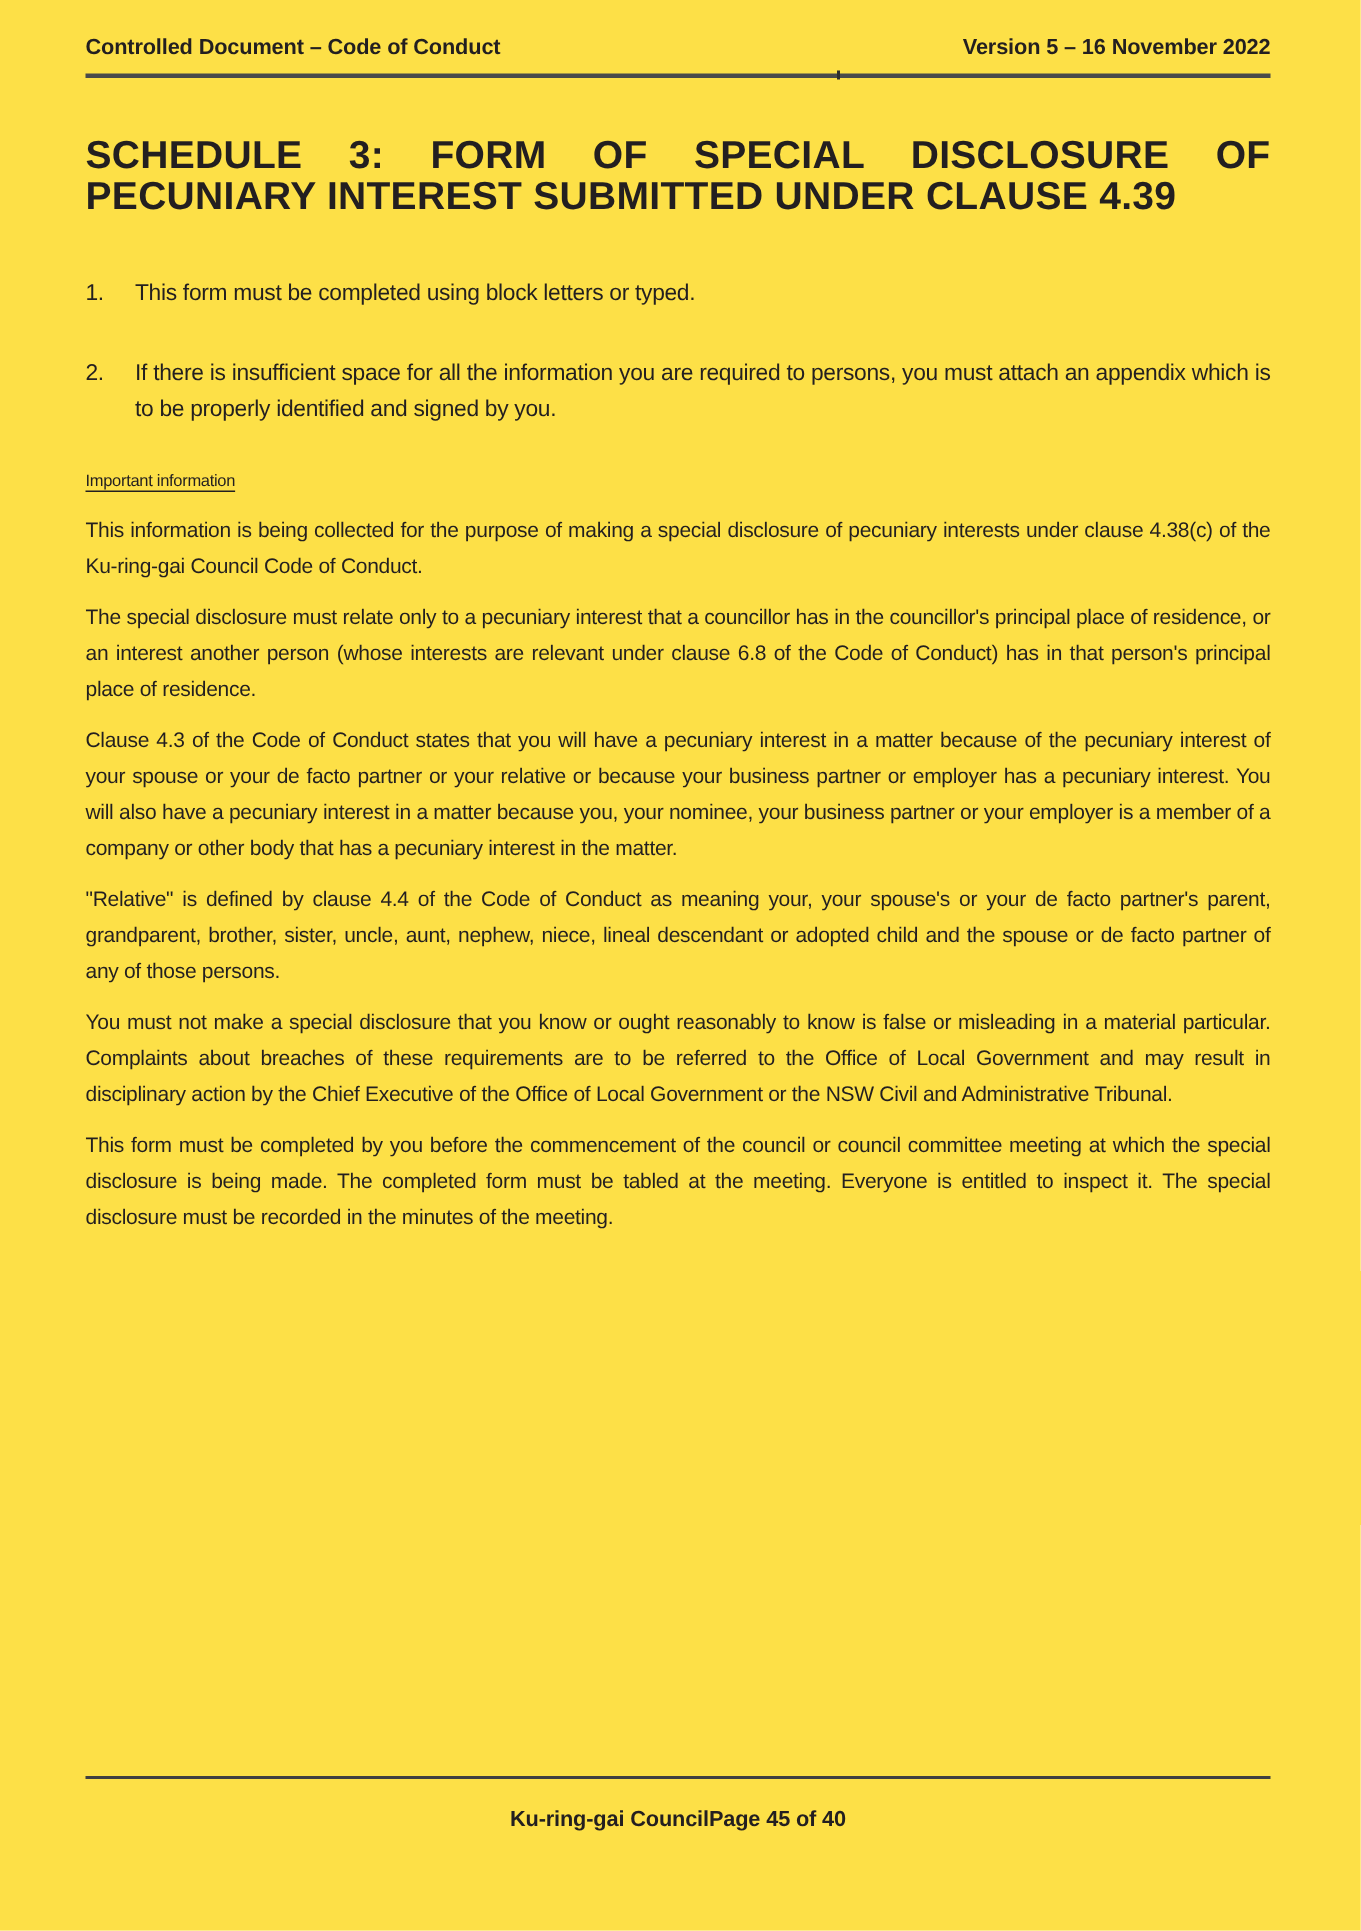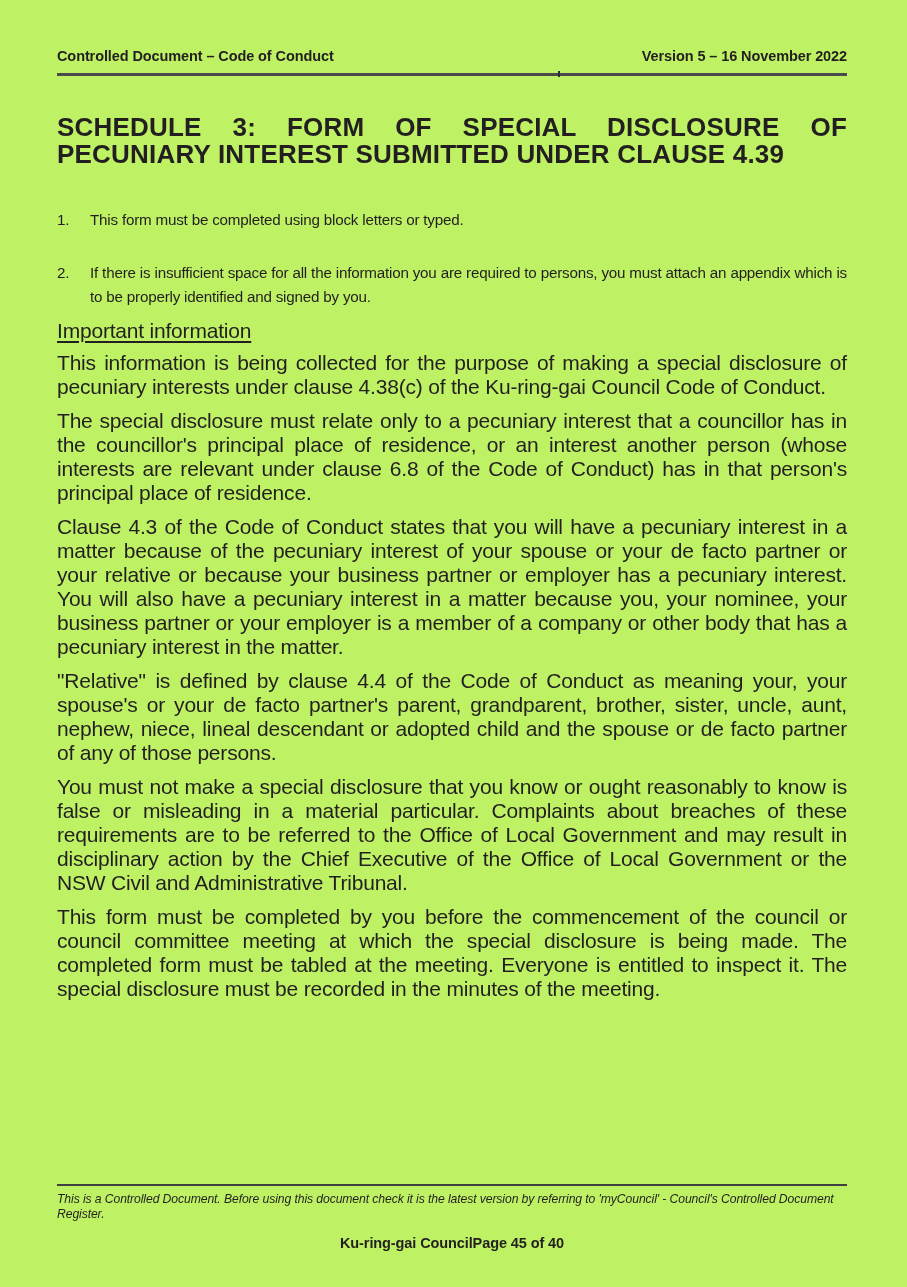--- a/index.html
+++ b/index.html
@@ -8,22 +8,22 @@
     width: 907px;
     height: 1287px;
     position: relative;
     font-family: "Liberation Sans", "DejaVu Sans", sans-serif;
     color: #231f20;
     overflow: hidden;
   }
   .page {
     position: absolute;
     inset: 0;
-    padding: 48px 60px 0 57px;
-    background: #bef264;
+    padding: 24px 60px 0 57px;
+    background: #fde047;
   }
   
   .doc-header {
     display: flex;
     justify-content: space-between;
     align-items: flex-end;
     font-weight: bold;
     font-size: 14.5px;
     letter-spacing: -0.1px;
     padding-bottom: 9px;
@@ -53,31 +53,31 @@
     display: flex;
     font-size: 15.2px;
     line-height: 24px;
     letter-spacing: -0.2px;
   }
   .instruction-item + .instruction-item { margin-top: 29px; }
   .instruction-number { width: 33px; flex: none; }
   .instruction-text { flex: 1; text-align: justify; }
   
   .section-heading {
-    margin-top: 10px;
-    font-size: 21px;
+    margin-top: 24px;
+    font-size: 11px;
     line-height: 24px;
     letter-spacing: -0.2px;
     text-decoration: underline;
     text-underline-offset: 3px;
   }
   
   .body-paragraph {
     margin-top: 10px;
-    font-size: 21px;
+    font-size: 14px;
     line-height: 24px;
     letter-spacing: -0.2px;
     text-align: justify;
   }
   .body-paragraph.first { margin-top: 8px; }
   
   .doc-footer {
     position: absolute;
     left: 57px;
     right: 60px;
@@ -128,21 +128,20 @@
 
   <p class="body-paragraph first">This information is being collected for the purpose of making a special disclosure of pecuniary interests under clause 4.38(c) of the Ku-ring-gai Council Code of Conduct.</p>
   <p class="body-paragraph">The special disclosure must relate only to a pecuniary interest that a councillor has in the councillor's principal place of residence, or an interest another person (whose interests are relevant under clause 6.8 of the Code of Conduct) has in that person's principal place of residence.</p>
   <p class="body-paragraph">Clause 4.3 of the Code of Conduct states that you will have a pecuniary interest in a matter because of the pecuniary interest of your spouse or your de facto partner or your relative or because your business partner or employer has a pecuniary interest. You will also have a pecuniary interest in a matter because you, your nominee, your business partner or your employer is a member of a company or other body that has a pecuniary interest in the matter.</p>
   <p class="body-paragraph">"Relative" is defined by clause 4.4 of the Code of Conduct as meaning your, your spouse's or your de facto partner's parent, grandparent, brother, sister, uncle, aunt, nephew, niece, lineal descendant or adopted child and the spouse or de facto partner of any of those persons.</p>
   <p class="body-paragraph">You must not make a special disclosure that you know or ought reasonably to know is false or misleading in a material particular. Complaints about breaches of these requirements are to be referred to the Office of Local Government and may result in disciplinary action by the Chief Executive of the Office of Local Government or the NSW Civil and Administrative Tribunal.</p>
   <p class="body-paragraph">This form must be completed by you before the commencement of the council or council committee meeting at which the special disclosure is being made. The completed form must be tabled at the meeting. Everyone is entitled to inspect it. The special disclosure must be recorded in the minutes of the meeting.</p>
 
   <div class="doc-footer">
     <div class="footer-notice">
-      <div>This is a Controlled Document.  Before using this document check it is the latest version by referring to 'myCouncil' - Council's Controlled Document Register.</div>
     </div>
     <div class="footer-bold-row">
       <span>Ku-ring-gai Council</span>
       <span>Page 45 of 40</span>
     </div>
   </div>
 
 </div>
 
 </body></html>

